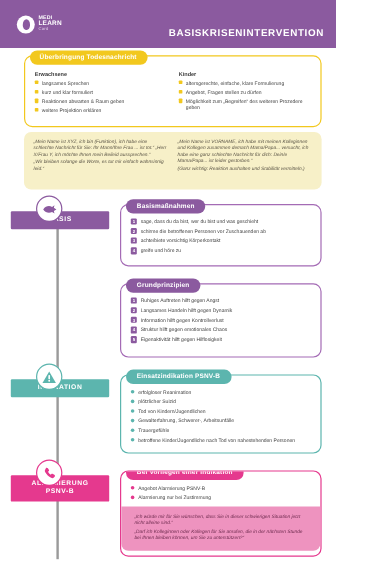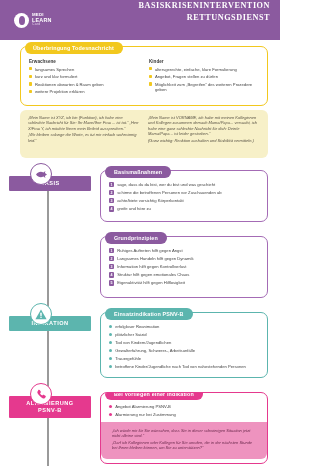--- a/index.html
+++ b/index.html
@@ -25,23 +25,23 @@
     content:""; position:absolute; left:4.5px; top:3px;
     width:6px; height:9px; border-radius:50% 50% 45% 45%;
     background:#8B5A9F;
   }
   .logo-text { line-height:1.02; }
   .logo-text .l1 { font-size:4.4px; font-weight:bold; color:#fff; letter-spacing:.2px; }
   .logo-text .l2 { font-size:5.4px; font-weight:bold; color:#fff; letter-spacing:.2px; }
   .logo-text .l3 { font-size:3.4px; color:#e2cfe9; letter-spacing:.3px; }
 
   .header-title {
-    position:absolute; right:10px; top:0;
-    text-align:right; color:#fff;
-    font-size:8.2px; font-weight:bold; letter-spacing:.55px; line-height:1.42;font-family:Liberation Serif, serif;
+    position:absolute; right:10px; top:22px;
+    text-align:center; color:#fff;
+    font-size:8.2px; font-weight:bold; letter-spacing:.55px; line-height:1.42;
   }
 
   
   .top-card {
     position:absolute; left:20px; top:46px; width:248px; height:60px;
     border:1.1px solid #F2C81E; border-radius:7px; background:#fff;
   }
   .pill {
     position:absolute; display:inline-block;
     border-radius:7px; color:#fff; font-weight:bold;
@@ -132,21 +132,20 @@
     <div class="logo-wrap">
       <div class="logo-circle"></div>
       <div class="logo-text">
         <div class="l1">MEDI</div>
         <div class="l2">LEARN</div>
         <div class="l3">Card</div>
       </div>
     </div>
     <div class="header-title">
       <div>BASISKRISENINTERVENTION</div>
-      <div>RETTUNGSDIENST</div>
     </div>
   </div>
 
   <div class="top-card">
     <div class="pill pill-yellow">Überbringung Todesnachricht</div>
     <div class="cols">
       <div class="col">
         <div class="col-h">Erwachsene</div>
         <div class="li">
             <span class="dot-sq dot-y"></span>

